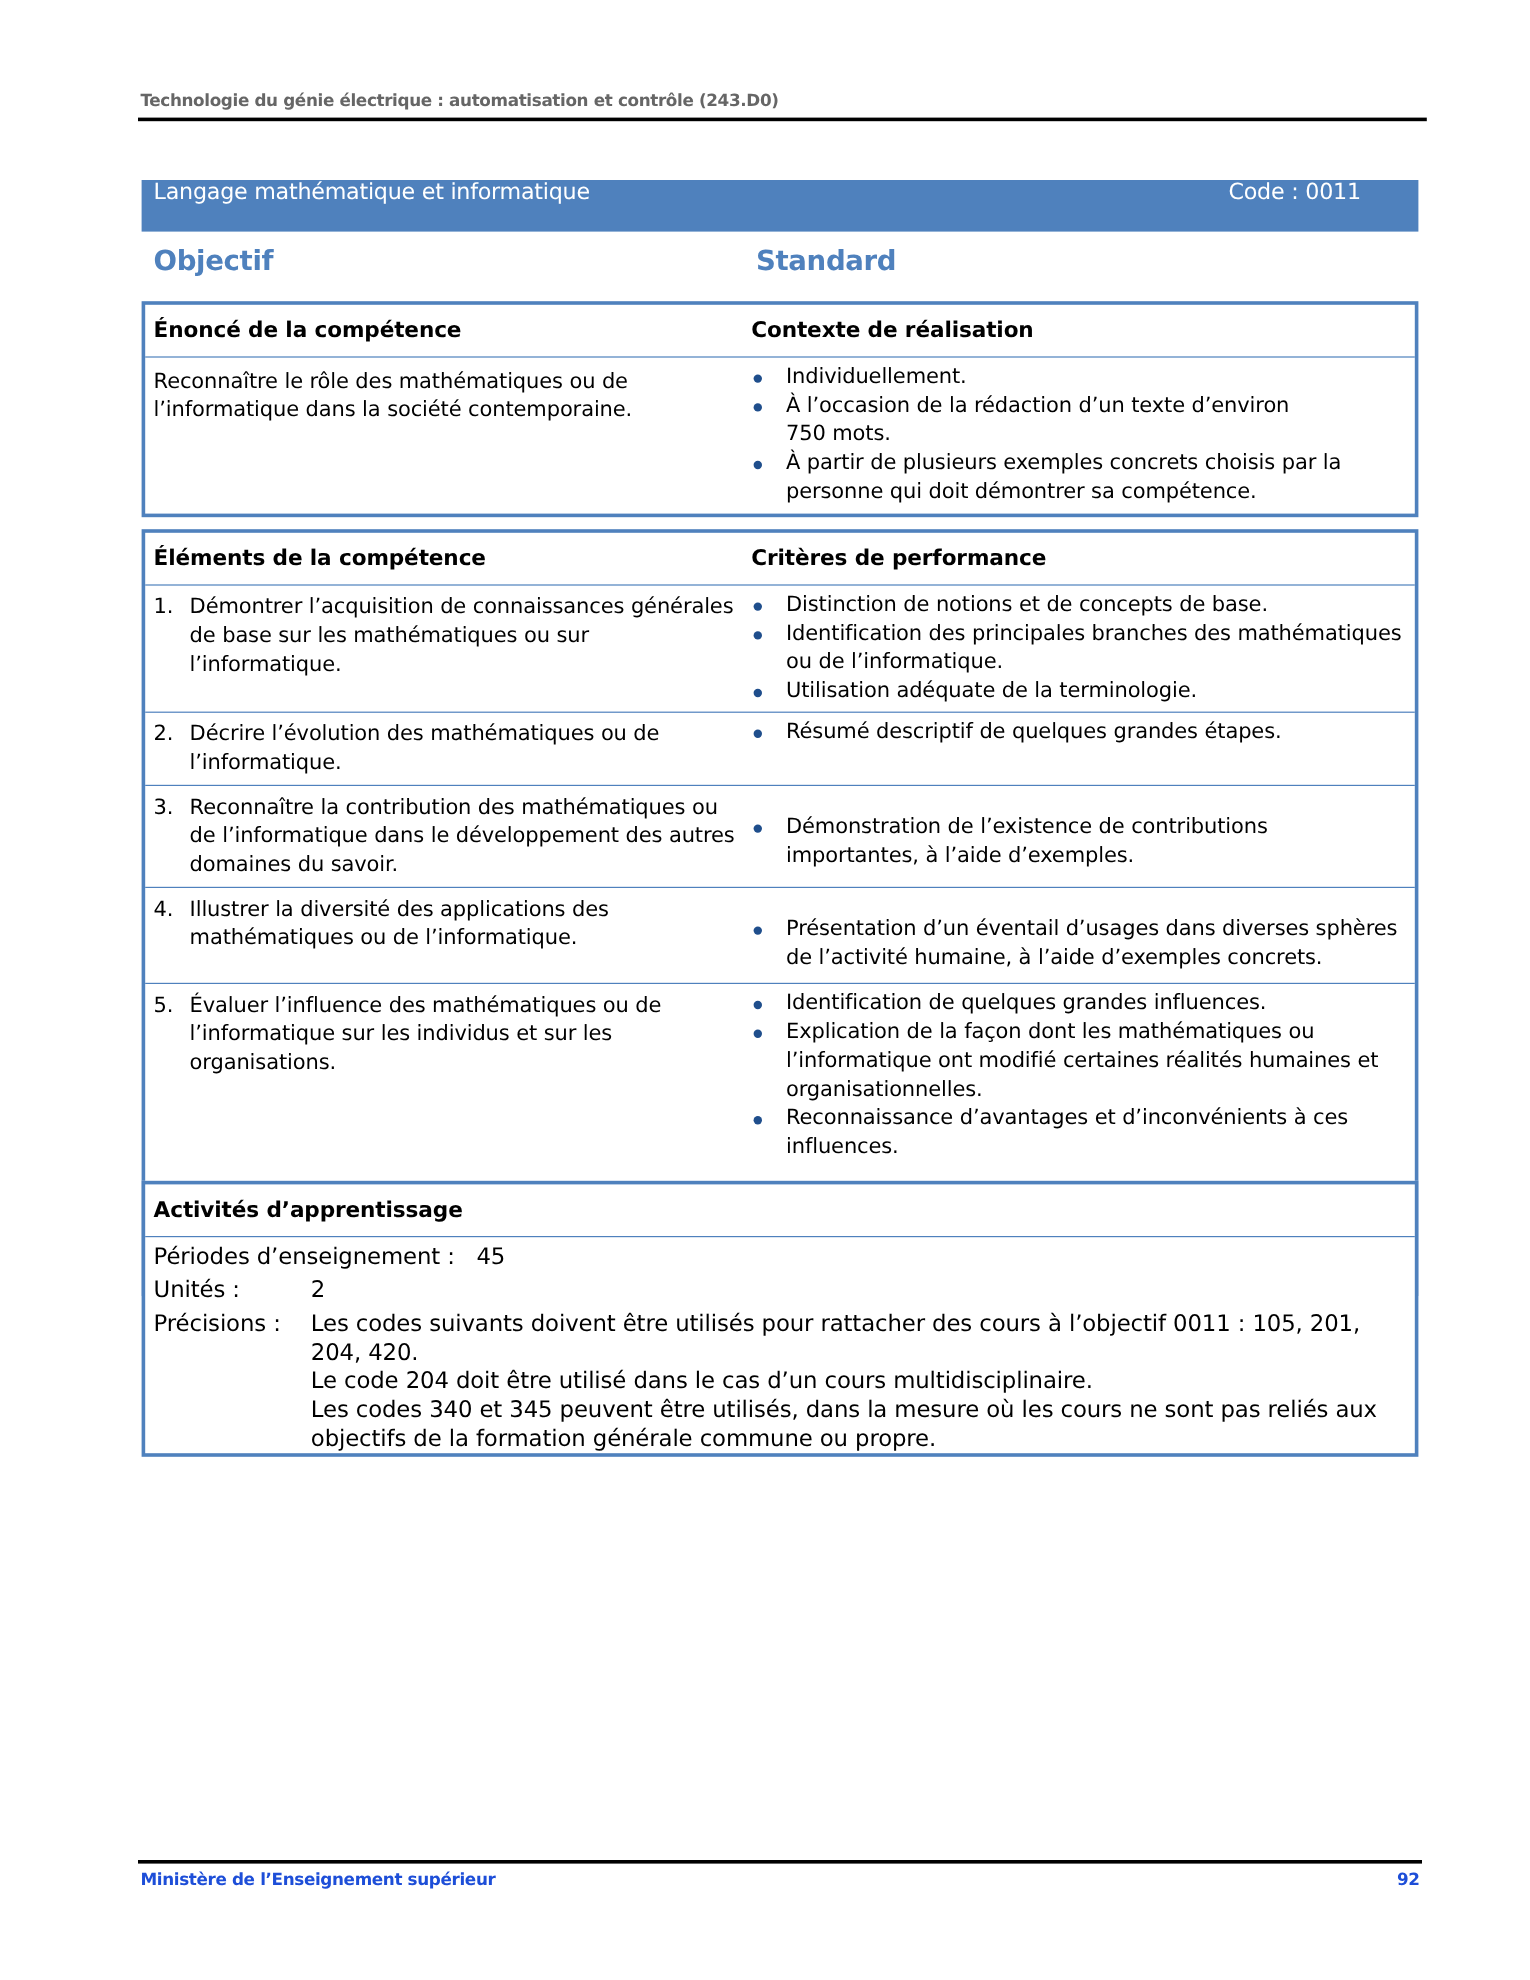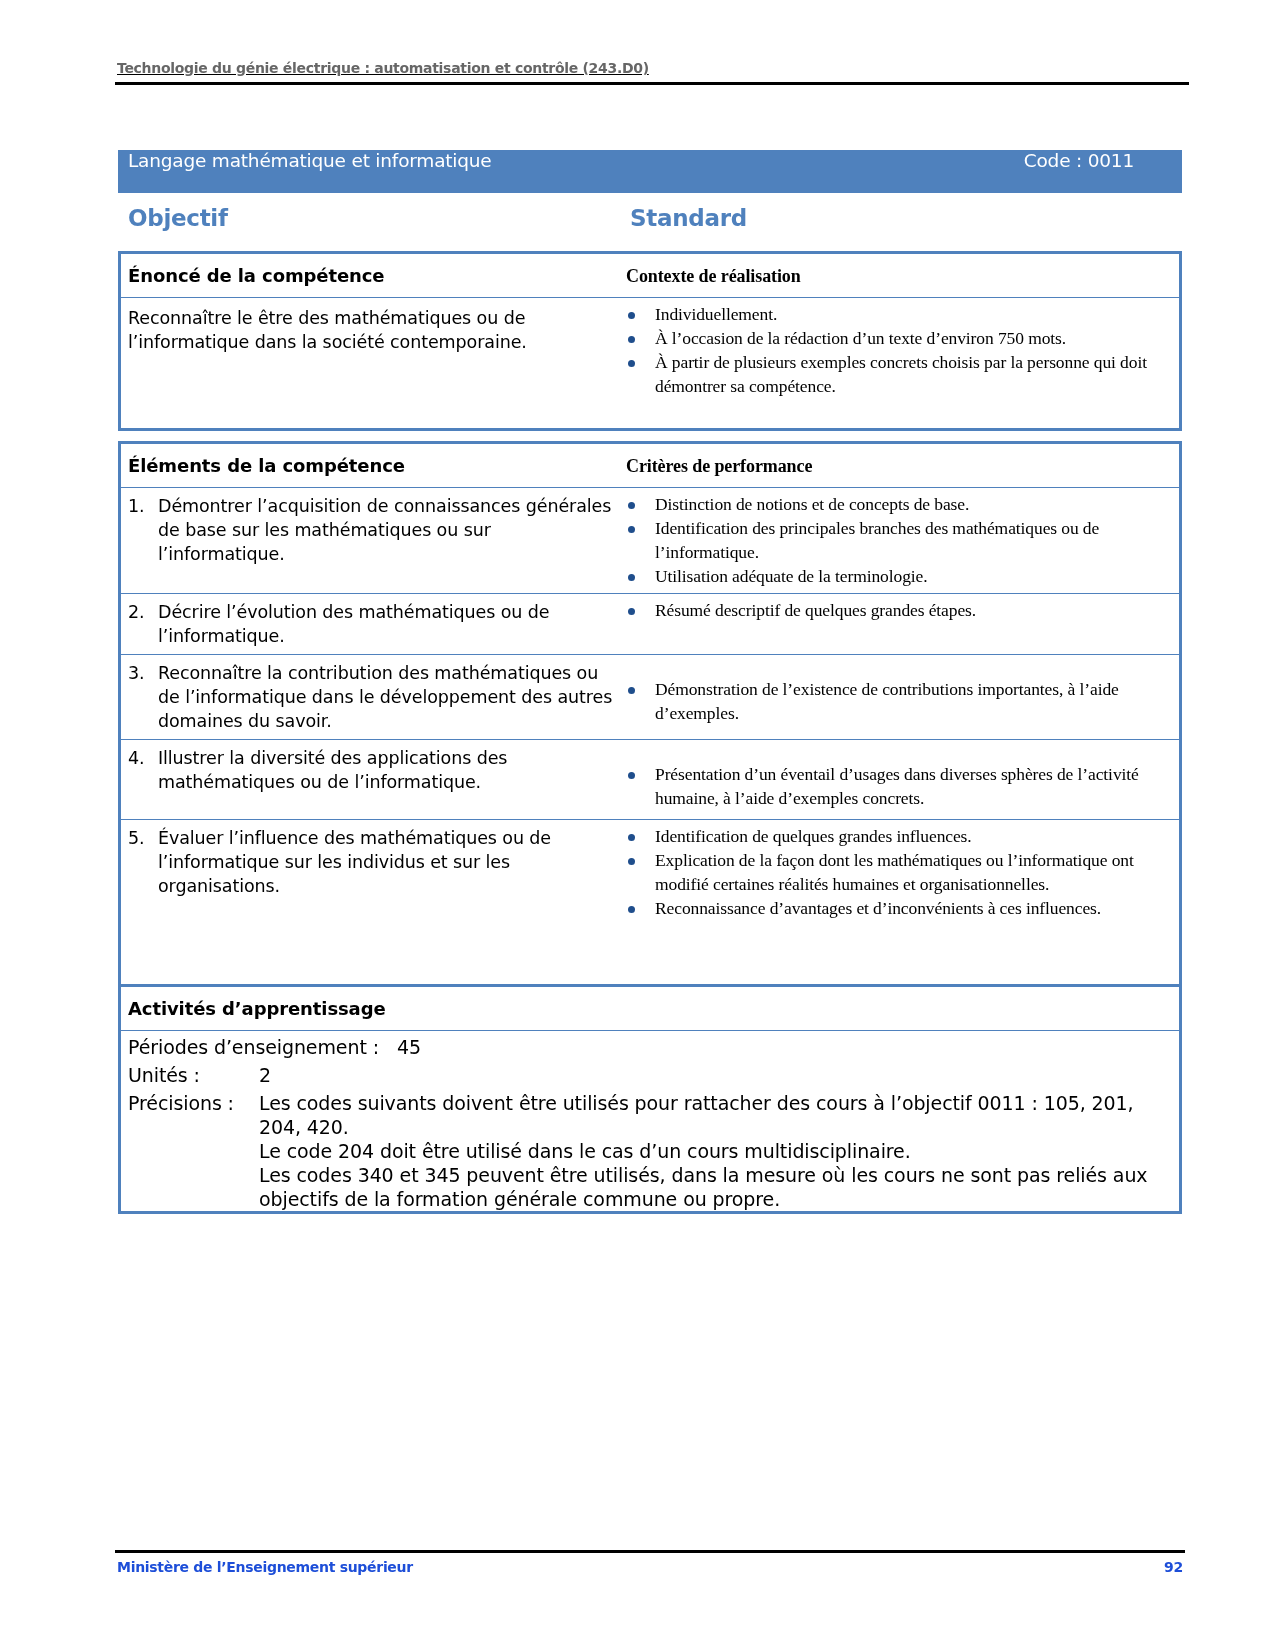--- a/index.html
+++ b/index.html
@@ -1,28 +1,28 @@
 <!DOCTYPE html>
 <html><head>
 <meta charset="utf-8">
 <style>
   html, body { margin: 0; padding: 0; background: #ffffff; }
   body { width: 1275px; height: 1650px; position: relative; font-family: "DejaVu Sans", sans-serif; color: #000; }
-  .page-header { position: absolute; left: 115px; top: 60px; width: 1074px; text-decoration: underline; }
+  .page-header { position: absolute; left: 115px; top: 76px; width: 1074px; }
   .page-header-text { font-family: "DejaVu Sans", sans-serif; font-weight: bold; font-size: 14px; color: #666666; letter-spacing: -0.3px; padding-left: 2px; }
   .rule { height: 3px; background: #000; margin-top: 6px; }
   .banner { position: absolute; left: 118px; top: 150px; width: 1064px; height: 43px; background: #4f81bd; color: #ffffff; display: flex; justify-content: space-between; font-size: 18.5px; box-sizing: border-box; padding: 0 48px 0 10px; letter-spacing: -0.2px; }
   .col-titles { position: absolute; left: 128px; top: 205px; width: 1050px; height: 36px; }
   .col-title { position: absolute; top: 0; font-weight: bold; font-size: 23px; color: #4f81bd; letter-spacing: -0.3px; }
   .box { position: absolute; left: 118px; width: 1064px; border: 3px solid #4f81bd; box-sizing: border-box; background: #fff; }
   .row { display: flex; border-top: 1px solid #4f81bd; }
   .row:first-child { border-top: none; }
   .cell { box-sizing: border-box; font-size: 17.5px; line-height: 24px; letter-spacing: -0.1px; }
   .cell.left { width: 505px; padding: 6px 8px 4px 7px; }
-  .cell.right { flex: 1; padding: 22px 8px 4px 0px; font-family: Liberation Serif, serif; }
+  .cell.right { flex: 1; padding: 22px 8px 4px 0px; }
   .head .cell { font-weight: bold; padding-top: 10px; padding-bottom: 9px; font-size: 18px; }
   ul.bullets { list-style: none; margin: 0; padding: 0; }
   ul.bullets li { position: relative; padding-left: 29px; }
   ul.bullets li::before { content: ""; position: absolute; left: 2px; top: 10px; width: 7px; height: 7px; border-radius: 50%; background: #1f4e8c; }
   .numbered { display: flex; }
   .numbered .num { width: 30px; flex: none; }
   .numbered .txt { flex: 1; }
   .act-line { display: flex; font-size: 19px; line-height: 24px; }
   .act-label { flex: none; }
   .act-value { flex: 1; }
@@ -48,21 +48,21 @@
   <span class="col-title" style="left:502px">Standard</span>
 </div>
 
 <div class="box" style="top:251px; height:180px;">
   <div class="row head">
     <div class="cell left">Énoncé de la compétence</div>
     <div class="cell right">Contexte de réalisation</div>
   </div>
   <div class="row">
     <div class="cell left" style="padding-top:8px">
-      <div>Reconnaître le être des mathématiques ou de</div>
+      <div>Reconnaître le rôle des mathématiques ou de</div>
       <div>l’informatique dans la société contemporaine.</div>
     </div>
     <div class="cell right" style="padding-top:4px">
       <ul class="bullets">
         <li>Individuellement.</li>
         <li style="padding-right:60px">À l’occasion de la rédaction d’un texte d’environ 750 mots.</li>
         <li>À partir de plusieurs exemples concrets choisis par la personne qui doit démontrer sa compétence.</li>
       </ul>
     </div>
   </div>

